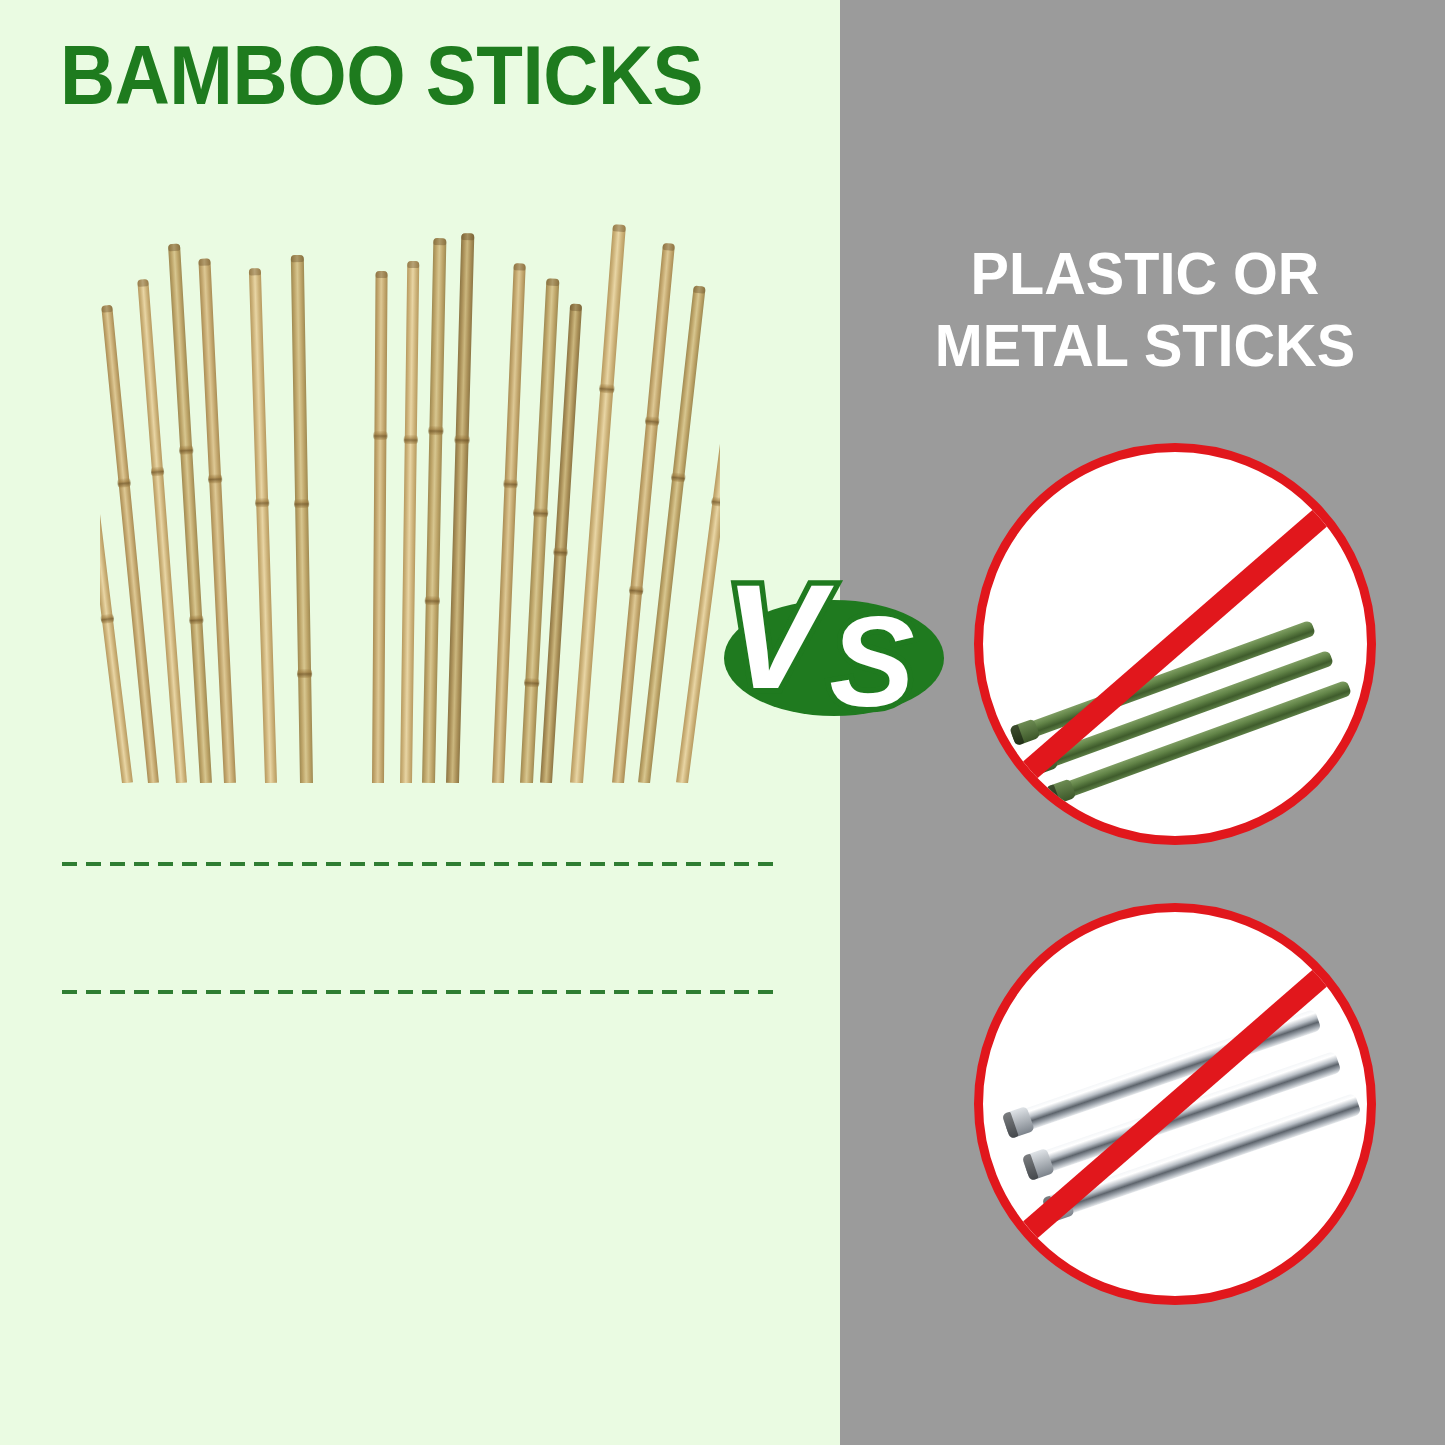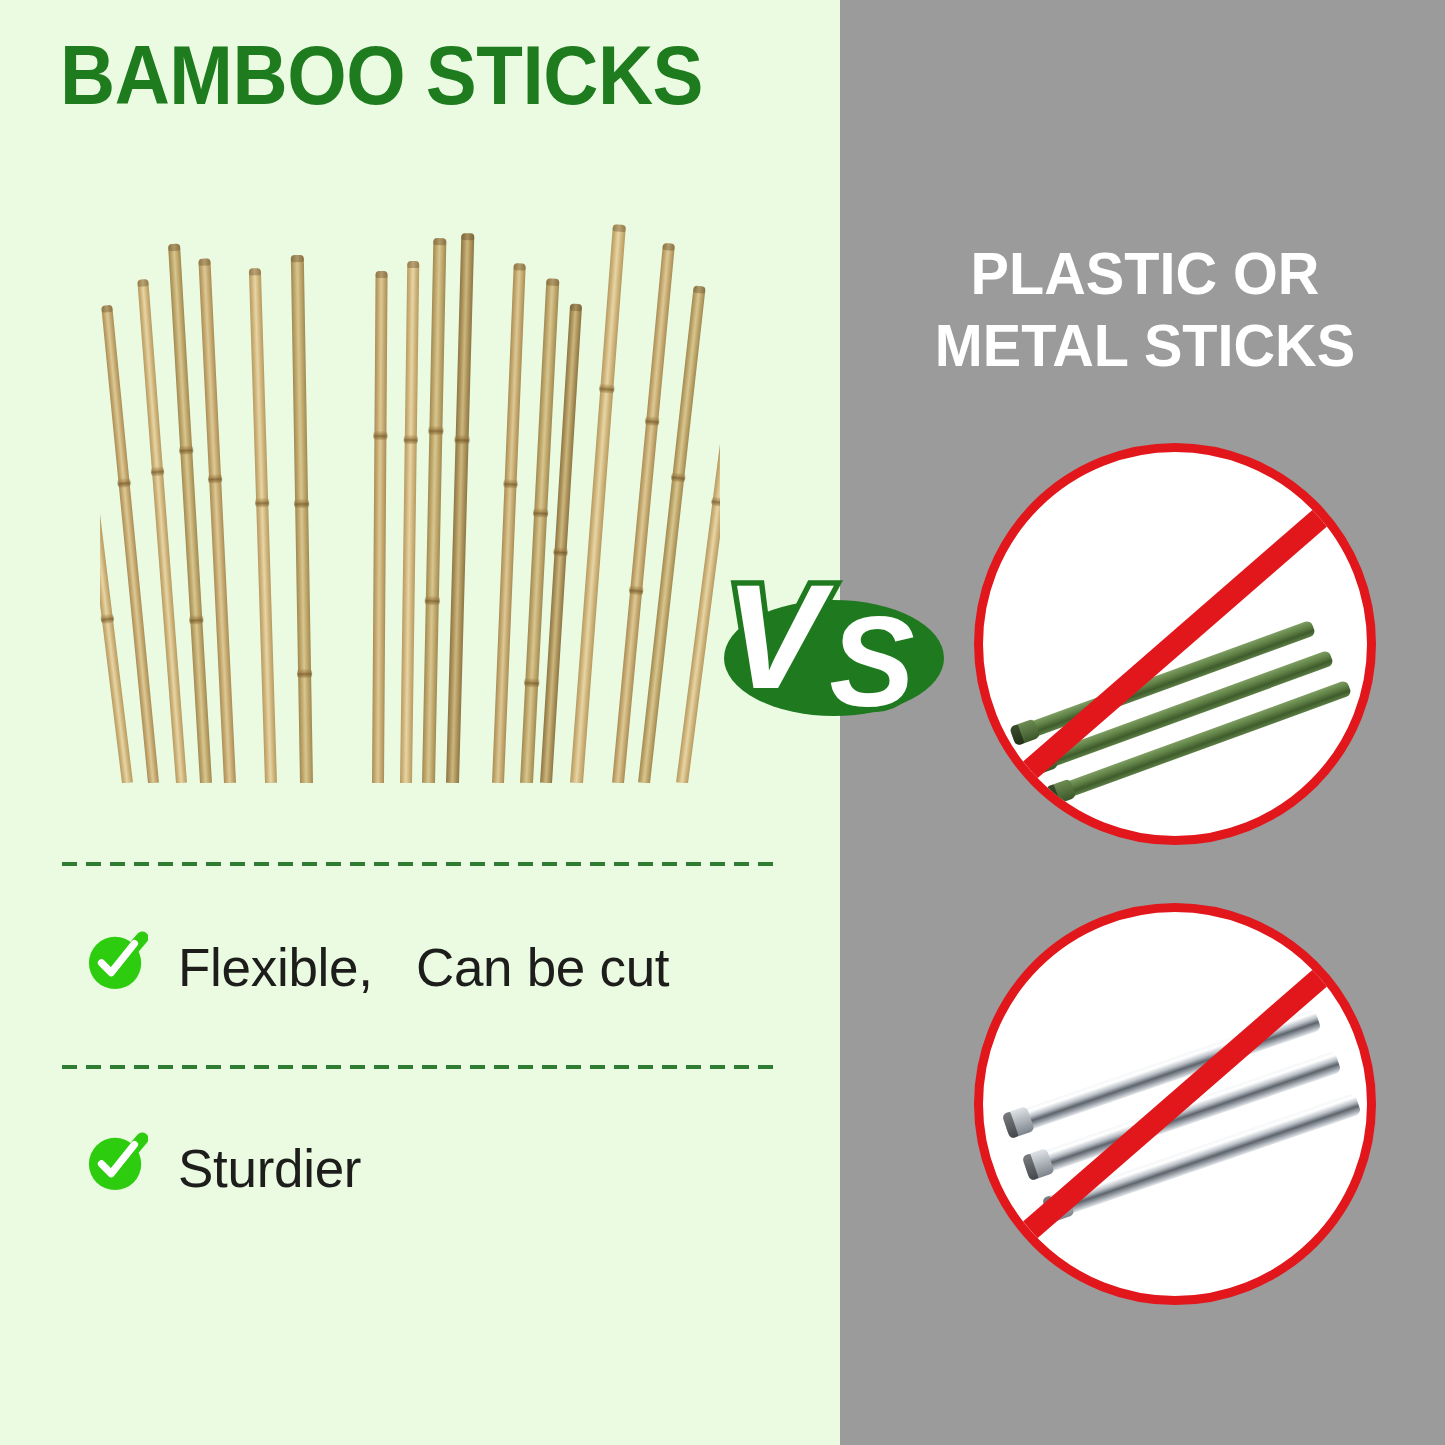--- a/index.html
+++ b/index.html
@@ -279,45 +279,25 @@
     <div class="bamboo-fade"></div>
   </div>
 
   <div class="benefits">
 
 
     <div class="sp-1"></div>
     <div class="divider"></div>
     <div class="sp-2"></div>
 
-    <div class="benefit">
-      <span class="check-icon">
-        <svg viewBox="0 0 64 64" width="62" height="62">
-          <circle cx="30" cy="34" r="27" fill="#2ecc0f"></circle>
-          <path d="M15 35 L26 46 L58 8" fill="none" stroke="#2ecc0f" stroke-width="13" stroke-linecap="round" stroke-linejoin="round"></path>
-          <path d="M16 34 L26 44 L50 14" fill="none" stroke="#ffffff" stroke-width="7.5" stroke-linecap="round" stroke-linejoin="round"></path>
-        </svg>
-      </span>
-      <p class="benefit-text">Flexible,   Can be cut</p>
-    </div>
 
     <div class="sp-3"></div>
     <div class="divider"></div>
     <div class="sp-4"></div>
 
-    <div class="benefit">
-      <span class="check-icon">
-        <svg viewBox="0 0 64 64" width="62" height="62">
-          <circle cx="30" cy="34" r="27" fill="#2ecc0f"></circle>
-          <path d="M15 35 L26 46 L58 8" fill="none" stroke="#2ecc0f" stroke-width="13" stroke-linecap="round" stroke-linejoin="round"></path>
-          <path d="M16 34 L26 44 L50 14" fill="none" stroke="#ffffff" stroke-width="7.5" stroke-linecap="round" stroke-linejoin="round"></path>
-        </svg>
-      </span>
-      <p class="benefit-text">Sturdier</p>
-    </div>
 
   </div>
 
   <div class="panel-right"></div>
 
   <div class="title-right">
     <div>PLASTIC OR</div>
     <div>METAL STICKS</div>
   </div>
 

